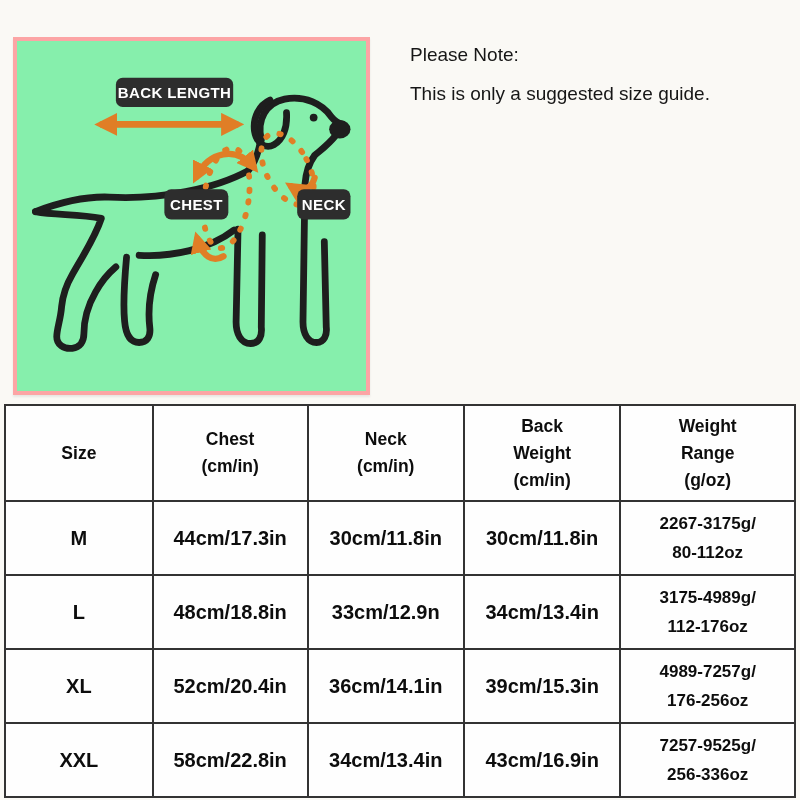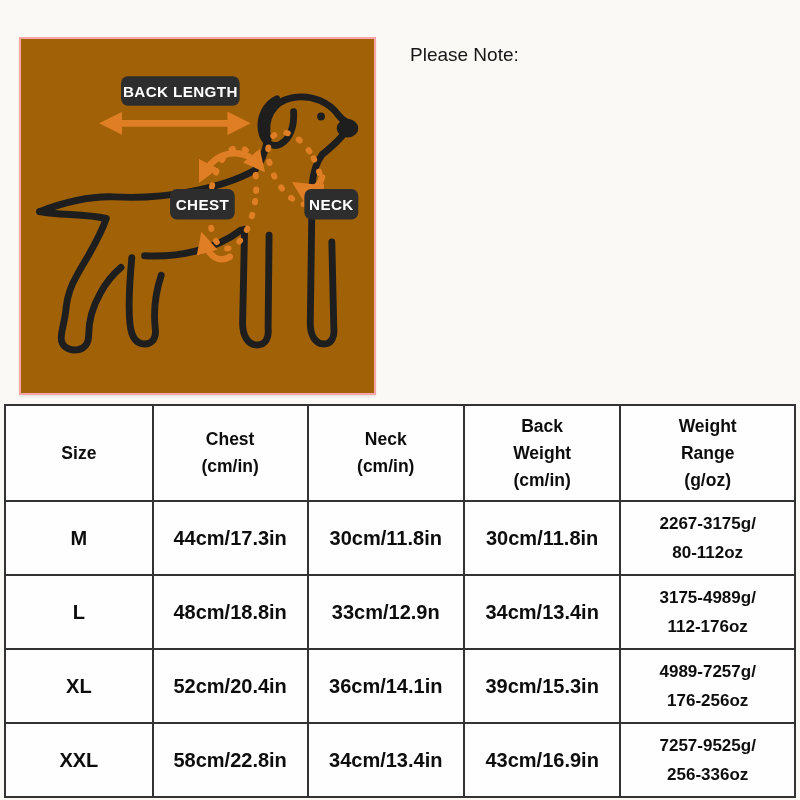--- a/index.html
+++ b/index.html
@@ -7,24 +7,24 @@
     width:800px; height:800px;
     background:#FAF9F5;
     font-family:"Liberation Sans","DejaVu Sans",sans-serif;
     color:#141414;
     overflow:hidden;
   }
   .page { position:relative; width:800px; height:800px; }
 
   
   .diagram-box {
-    position:absolute; left:19px; top:37px;
+    position:absolute; left:13px; top:37px;
     width:357px; height:358px;
-    background:#a16207;
-    border:2px solid #fca5a5;
+    background:#86efac;
+    border:4px solid #fca5a5;
     box-shadow:0 2px 2px rgba(0,0,0,0.08);
     box-sizing:border-box;
   }
   .diagram-box svg { display:block; width:100%; height:100%; }
   .measure-label-text {
     font-family:"Liberation Sans","DejaVu Sans",sans-serif;
     font-weight:bold; font-size:15.5px; letter-spacing:0.4px;
     fill:#FFFFFF;
   }
 
@@ -97,20 +97,21 @@
         <rect x="152" y="151" width="66" height="31" rx="7" fill="#2D2D2D"></rect>
         <text class="measure-label-text" x="185" y="172.5" text-anchor="middle">CHEST</text>
         <rect x="289" y="151" width="55" height="31" rx="7" fill="#2D2D2D"></rect>
         <text class="measure-label-text" x="316.5" y="172.5" text-anchor="middle">NECK</text>
       </g>
     </svg>
   </div>
 
   <div class="notes">
     <p>Please Note:</p>
+    <p>This is only a suggested size guide.</p>
   </div>
 
   <table class="size-table">
     <colgroup>
       <col class="col-size">
         <col class="col-chest">
         <col class="col-neck">
         <col class="col-back">
         <col class="col-weight">
     </colgroup>

